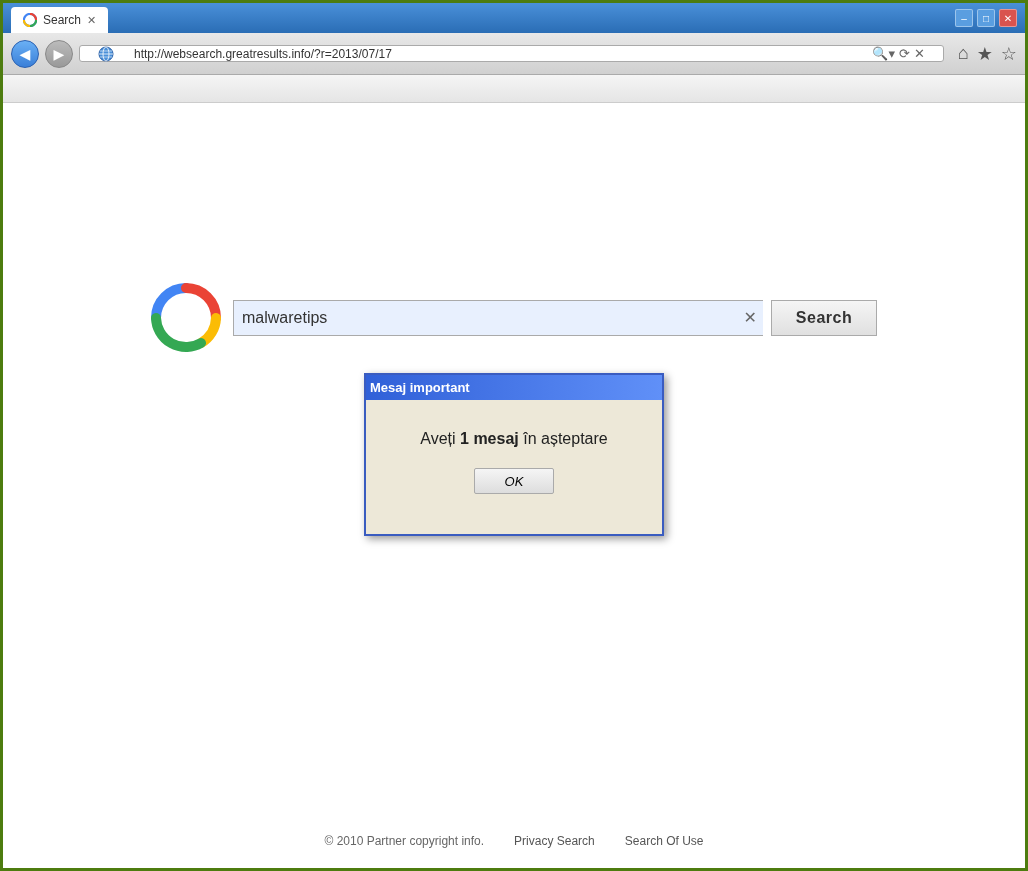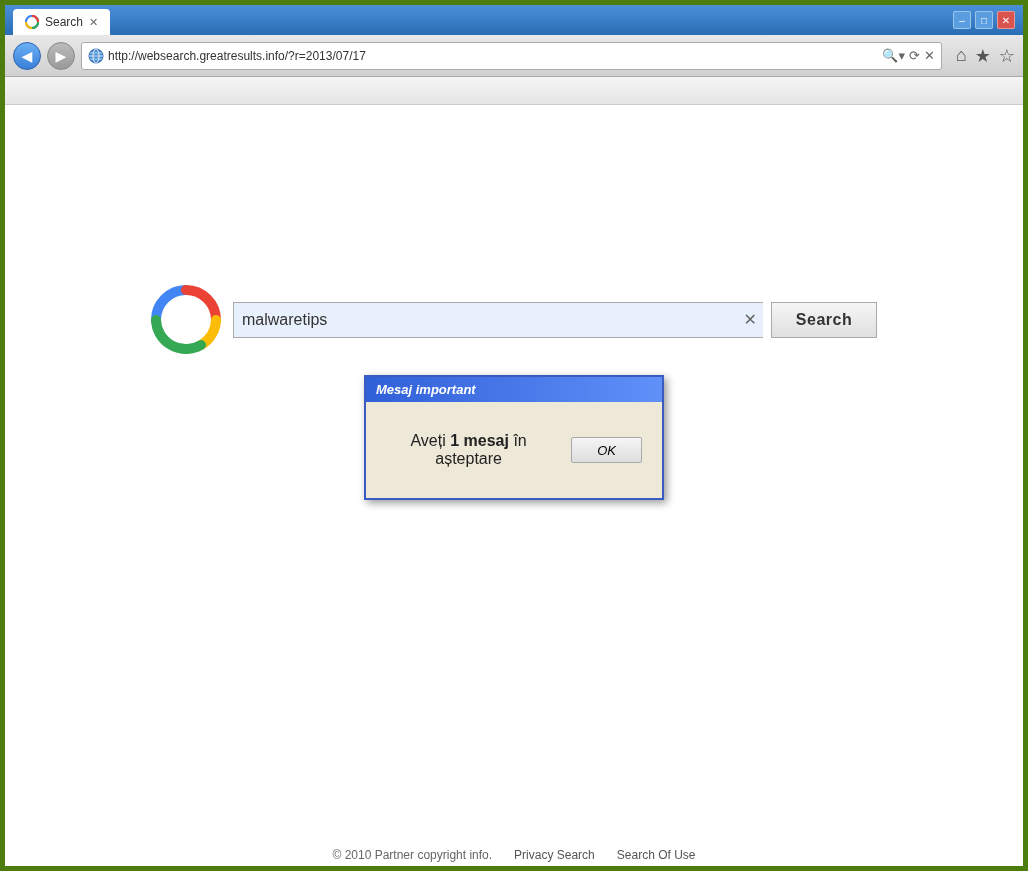--- a/index.html
+++ b/index.html
@@ -4,21 +4,21 @@
   <style>
     * { margin: 0; padding: 0; box-sizing: border-box; }
     body { font-family: Arial, sans-serif; background: #fff; overflow: hidden; width: 1028px; height: 871px; }
 
     
     .browser-window {
       width: 1028px;
       height: 871px;
       display: flex;
       flex-direction: column;
-      border: 5px solid #4d7c0f;
+      border: 3px solid #4d7c0f;
     }
 
     
     .title-bar {
       background: linear-gradient(to bottom, #4a90d9, #2a6db5);
       height: 30px;
       display: flex;
       align-items: center;
       justify-content: space-between;
       padding: 0 8px;
@@ -100,23 +100,23 @@
       border-color: #888;
       cursor: default;
     }
     .address-bar-container {
       flex: 1;
       display: flex;
       align-items: center;
       background: #fff;
       border: 1px solid #aaa;
       border-radius: 3px;
-      height: 28px;
-      padding: 0 6px;
-      gap: 4px;
+      height: 17px;
+      padding: 0 18px;
+      gap: 20px;
     }
     .address-favicon {
       width: 16px;
       height: 16px;
     }
     .address-input {
       flex: 1;
       border: none;
       outline: none;
       font-size: 12px;
@@ -232,36 +232,35 @@
       position: absolute;
       top: 270px;
       left: 50%;
       transform: translateX(-50%);
       width: 300px;
       border: 2px solid #3a5cc0;
       box-shadow: 3px 3px 8px rgba(0,0,0,0.4);
     }
     .dialog-title-bar {
       background: linear-gradient(to right, #3060d8, #6090f8);
-      padding: 5px 10px;
+      padding: 5px 4px;
       display: flex;
       align-items: center;
       justify-content: space-between;
-      font-style: italic;
     }
     .dialog-title-text {
       color: #fff;
       font-size: 13px;
       font-weight: bold;
     }
     .dialog-body {
       background: #ede8d8;
-      padding: 30px 20px 30px;
-      display: flex;
-      flex-direction: row;
+      padding: 30px 20px 40px;
+      display: flex;
+      flex-direction: column;
       align-items: center;
       gap: 20px;
     }
     .dialog-message {
       font-size: 16px;
       color: #222;
       text-align: center;
     }
     .dialog-message strong {
       font-weight: bold;
@@ -273,28 +272,28 @@
       border: 1px solid #aaa;
       font-size: 13px;
       cursor: pointer;
       border-radius: 2px;
       font-style: italic;
     }
 
     
     .page-footer {
       position: absolute;
-      bottom: 4px;
+      bottom: 20px;
       width: 100%;
       text-align: center;
       font-size: 12px;
       color: #666;
       display: flex;
       justify-content: center;
-      gap: 22px;
+      gap: 30px;
     }
     .footer-link {
       color: #555;
       text-decoration: none;
       cursor: pointer;
     }
   </style>
 </head>
 <body>
 

